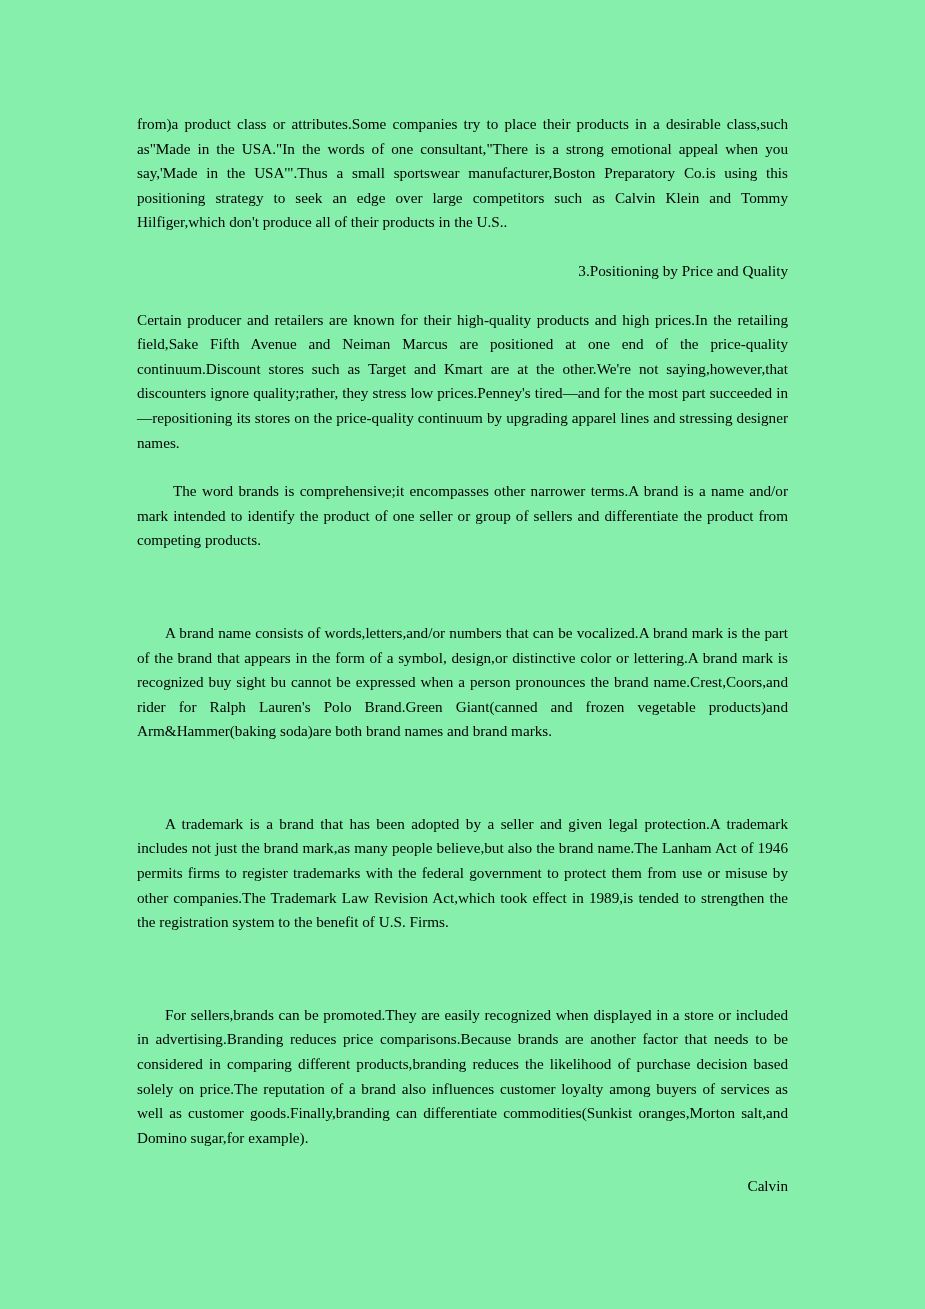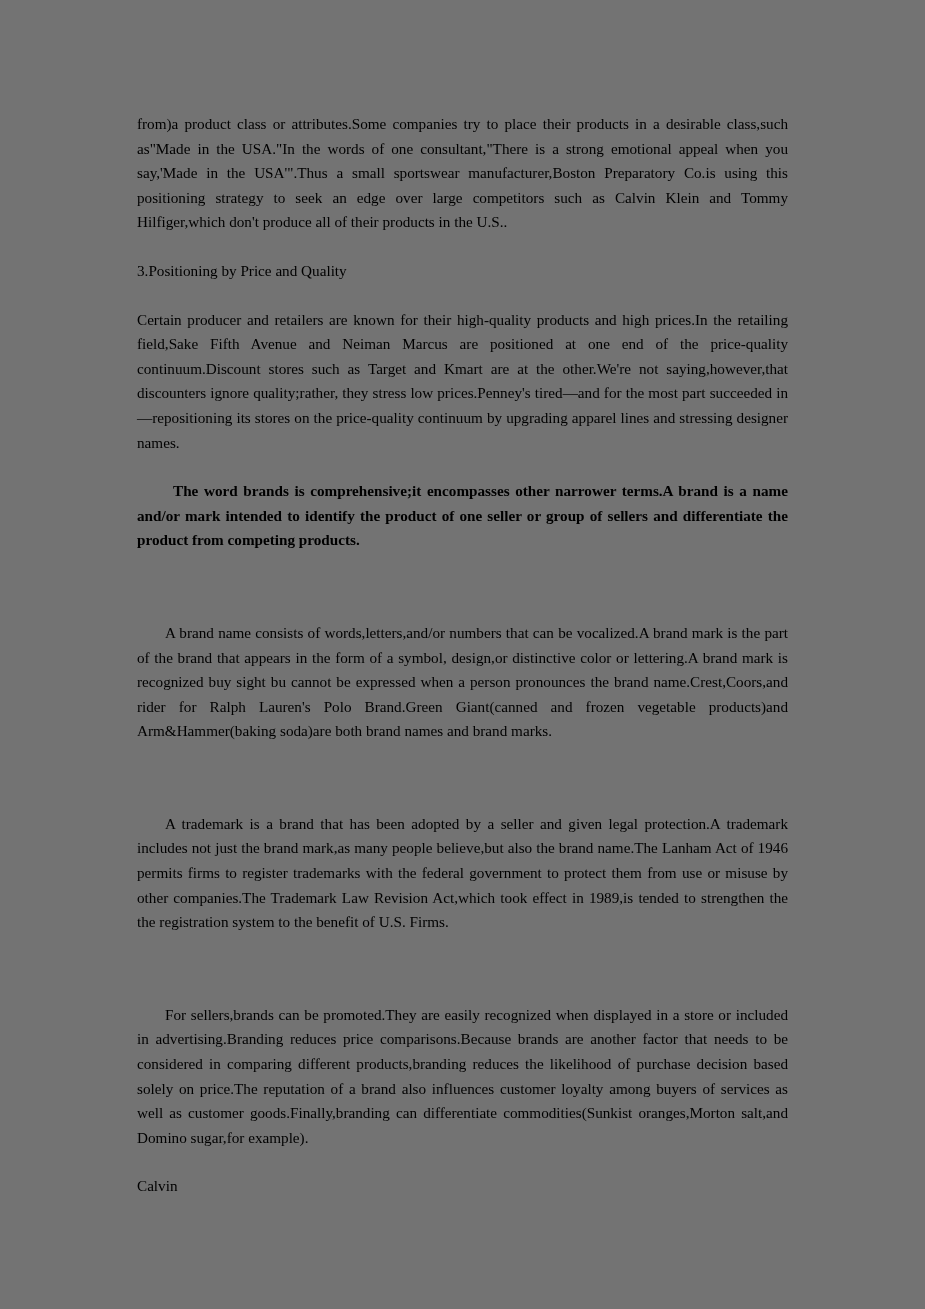--- a/index.html
+++ b/index.html
@@ -11,51 +11,50 @@
     width: 925px;
     min-height: 1309px;
     font-family: "Liberation Serif", "DejaVu Serif", serif;
     color: #000000;
   }
   .page {
     box-sizing: border-box;
     width: 925px;
     min-height: 1309px;
     padding: 112px 78px 60px 137px;
-    background: #737373;
+    background: #86efac;
   }
   .doc {
     width: 651px;
   }
   p {
     margin: 0 0 0 0;
     font-size: 15.2px;
     line-height: 24.6px;
     text-align: justify;
     text-justify: inter-word;
   }
   p.justified {
     text-align: justify;
   }
   p.plain {
-    text-align: left;
+    text-align: right;
   }
   .gap-lg {
     height: 24px;
   }
   .gap-sm {
     height: 24px;
   }
   .indent {
     text-indent: 28px;
     margin-top: 44px;
   }
   .indent-wide {
     text-indent: 36px;
-    font-weight: bold;
   }
 </style>
 </head>
 <body>
 
 <div class="page">
   <div class="doc">
 
     <p class="justified">from)a product class or attributes.Some companies try to place their products in a desirable class,such as"Made in the USA."In the words of one consultant,"There is a strong emotional appeal when you say,'Made in the USA'".Thus a small sportswear manufacturer,Boston Preparatory Co.is using this positioning strategy to seek an edge over large competitors such as Calvin Klein and Tommy Hilfiger,which don't produce all of their products in the U.S..</p>
     <div class="gap-lg"></div>

